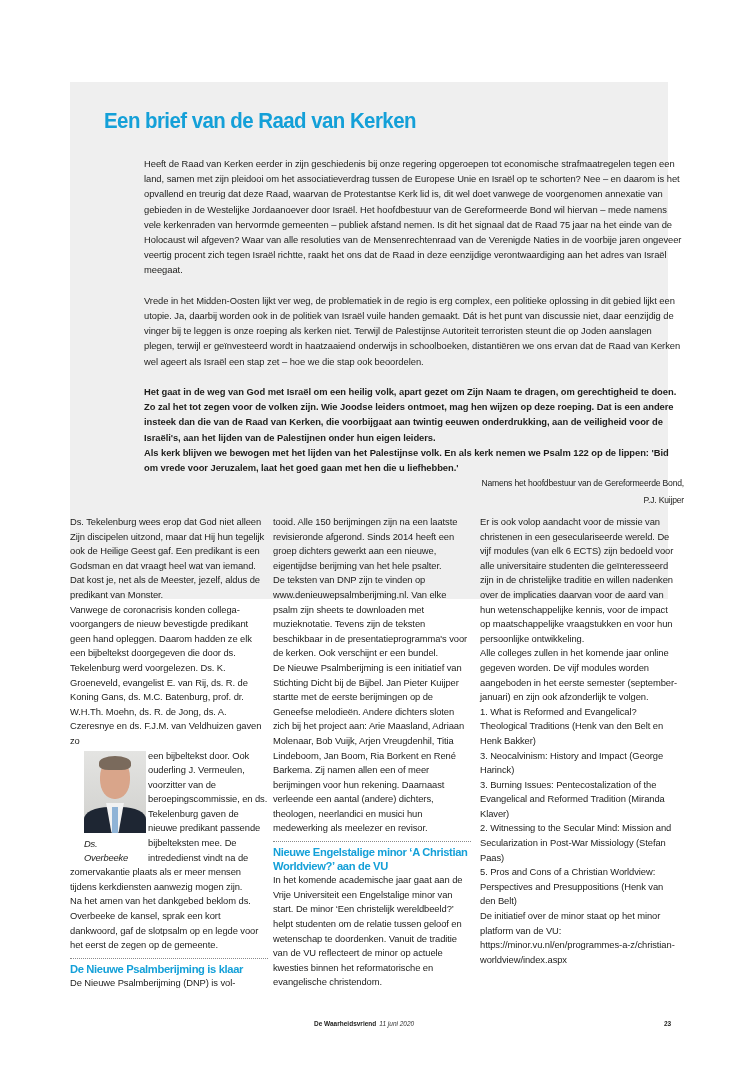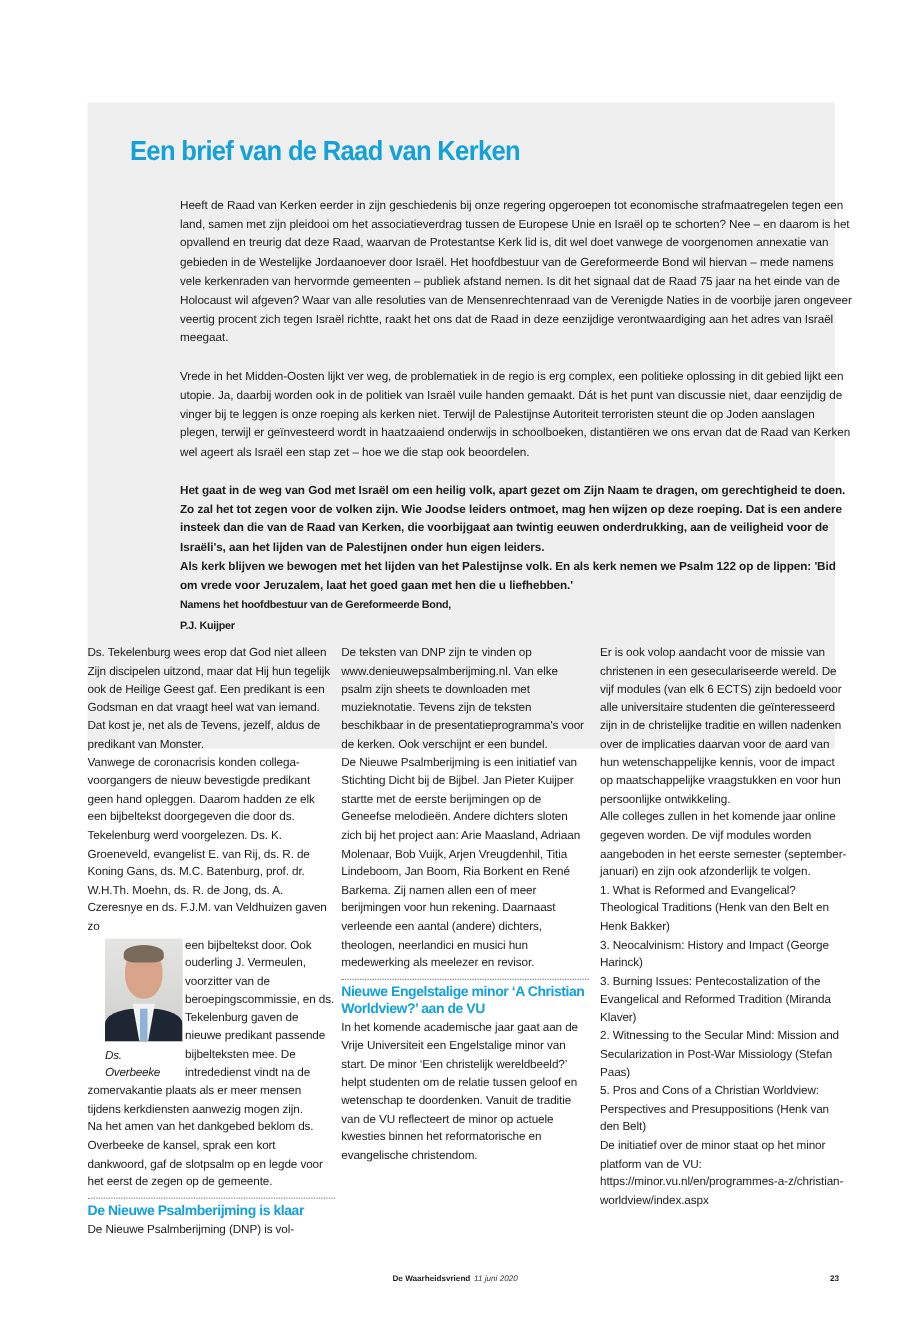--- a/index.html
+++ b/index.html
@@ -16,21 +16,21 @@
       font-size: 22px; letter-spacing: -0.6px; color: #14a0d8;
       transform: scaleX(0.93); transform-origin: left;
     }
     .letter-body {
       position: absolute; left: 34px; top: 74px; width: 540px;
       font-size: 9.4px; line-height: 15.2px; letter-spacing: -0.05px; margin-left: 40px;
     }
     .letter-body p { margin-bottom: 15.2px; }
     .letter-body p.tight { margin-bottom: 0; font-weight: bold; }
     .signature {
-      text-align: left; font-weight: bold; font-size: 8.6px; line-height: 17px;
+      text-align: right; font-weight: normal; font-size: 8.6px; line-height: 17px;
       letter-spacing: -0.2px;
     }
 
     .col {
       position: absolute; top: 515px; width: 198px;
       font-size: 9.4px; line-height: 14.6px; letter-spacing: -0.08px;
     }
     .col1 { left: 70px; }
     .col2 { left: 273px; }
     .col3 { left: 480px; }
@@ -95,41 +95,42 @@
     <p>Heeft de Raad van Kerken eerder in zijn geschiedenis bij onze regering opgeroepen tot economische strafmaatregelen tegen een land, samen met zijn pleidooi om het associatieverdrag tussen de Europese Unie en Israël op te schorten? Nee – en daarom is het opvallend en treurig dat deze Raad, waarvan de Protestantse Kerk lid is, dit wel doet vanwege de voorgenomen annexatie van gebieden in de Westelijke Jordaanoever door Israël. Het hoofdbestuur van de Gereformeerde Bond wil hiervan – mede namens vele kerkenraden van hervormde gemeenten – publiek afstand nemen. Is dit het signaal dat de Raad 75 jaar na het einde van de Holocaust wil afgeven? Waar van alle resoluties van de Mensenrechtenraad van de Verenigde Naties in de voorbije jaren ongeveer veertig procent zich tegen Israël richtte, raakt het ons dat de Raad in deze eenzijdige verontwaardiging aan het adres van Israël meegaat.</p>
     <p>Vrede in het Midden-Oosten lijkt ver weg, de problematiek in de regio is erg complex, een politieke oplossing in dit gebied lijkt een utopie. Ja, daarbij worden ook in de politiek van Israël vuile handen gemaakt. Dát is het punt van discussie niet, daar eenzijdig de vinger bij te leggen is onze roeping als kerken niet. Terwijl de Palestijnse Autoriteit terroristen steunt die op Joden aanslagen plegen, terwijl er geïnvesteerd wordt in haatzaaiend onderwijs in schoolboeken, distantiëren we ons ervan dat de Raad van Kerken wel ageert als Israël een stap zet – hoe we die stap ook beoordelen.</p>
     <p class="tight">Het gaat in de weg van God met Israël om een heilig volk, apart gezet om Zijn Naam te dragen, om gerechtigheid te doen. Zo zal het tot zegen voor de volken zijn. Wie Joodse leiders ontmoet, mag hen wijzen op deze roeping. Dat is een andere insteek dan die van de Raad van Kerken, die voorbijgaat aan twintig eeuwen onderdrukking, aan de veiligheid voor de Israëli's, aan het lijden van de Palestijnen onder hun eigen leiders.</p>
     <p class="tight">Als kerk blijven we bewogen met het lijden van het Palestijnse volk. En als kerk nemen we Psalm 122 op de lippen: 'Bid om vrede voor Jeruzalem, laat het goed gaan met hen die u liefhebben.'</p>
     <div class="signature">Namens het hoofdbestuur van de Gereformeerde Bond,</div>
     <div class="signature">P.J. Kuijper</div>
   </div>
 </div>
 
 <div class="col col1">
-  <p>Ds. Tekelenburg wees erop dat God niet alleen Zijn discipelen uitzond, maar dat Hij hun tegelijk ook de Heilige Geest gaf. Een predikant is een Godsman en dat vraagt heel wat van iemand. Dat kost je, net als de Tevens, jezelf, aldus de predikant van Monster.</p>
+  <p>Ds. Tekelenburg wees erop dat God niet alleen Zijn discipelen uitzond, maar dat Hij hun tegelijk ook de Heilige Geest gaf. Een predikant is een Godsman en dat vraagt heel wat van iemand. Dat kost je, net als de Meester, jezelf, aldus de predikant van Monster.</p>
   <p>Vanwege de coronacrisis konden collega-voorgangers de nieuw bevestigde predikant geen hand opleggen. Daarom hadden ze elk een bijbeltekst doorgegeven die door ds. Tekelenburg werd voorgelezen. Ds. K. Groeneveld, evangelist E. van Rij, ds. R. de Koning Gans, ds. M.C. Batenburg, prof. dr. W.H.Th. Moehn, ds. R. de Jong, ds. A. Czeresnye en ds. F.J.M. van Veldhuizen gaven zo</p>
   <div class="photo-wrap">
     <div class="photo">
       <div class="bg"></div>
       <div class="suit"></div>
       <div class="shirt"></div>
       <div class="tie"></div>
       <div class="head"></div>
       <div class="hair"></div>
     </div>
     <div class="photo-caption">Ds. Overbeeke</div>
   </div>
   <p>een bijbeltekst door. Ook ouderling J. Vermeulen, voorzitter van de beroepingscommissie, en ds. Tekelenburg gaven de nieuwe predikant passende bijbelteksten mee. De intrededienst vindt na de zomervakantie plaats als er meer mensen tijdens kerkdiensten aanwezig mogen zijn.</p>
   <p style="clear:both">Na het amen van het dankgebed beklom ds. Overbeeke de kansel, sprak een kort dankwoord, gaf de slotpsalm op en legde voor het eerst de zegen op de gemeente.</p>
   <div class="dotted-rule"></div>
   <div class="subhead">De Nieuwe Psalmberijming is klaar</div>
   <p>De Nieuwe Psalmberijming (DNP) is vol-</p>
 </div>
 
 <div class="col col2">
+  <p>tooid. Alle 150 berijmingen zijn na een laatste revisieronde afgerond. Sinds 2014 heeft een groep dichters gewerkt aan een nieuwe, eigentijdse berijming van het hele psalter.</p>
   <p>De teksten van DNP zijn te vinden op www.denieuwepsalmberijming.nl. Van elke psalm zijn sheets te downloaden met muzieknotatie. Tevens zijn de teksten beschikbaar in de presentatieprogramma's voor de kerken. Ook verschijnt er een bundel.</p>
   <p>De Nieuwe Psalmberijming is een initiatief van Stichting Dicht bij de Bijbel. Jan Pieter Kuijper startte met de eerste berijmingen op de Geneefse melodieën. Andere dichters sloten zich bij het project aan: Arie Maasland, Adriaan Molenaar, Bob Vuijk, Arjen Vreugdenhil, Titia Lindeboom, Jan Boom, Ria Borkent en René Barkema. Zij namen allen een of meer berijmingen voor hun rekening. Daarnaast verleende een aantal (andere) dichters, theologen, neerlandici en musici hun medewerking als meelezer en revisor.</p>
   <div class="dotted-rule"></div>
   <div class="subhead">Nieuwe Engelstalige minor ‘A Christian Worldview?’ aan de VU</div>
   <p>In het komende academische jaar gaat aan de Vrije Universiteit een Engelstalige minor van start. De minor ‘Een christelijk wereldbeeld?’ helpt studenten om de relatie tussen geloof en wetenschap te doordenken. Vanuit de traditie van de VU reflecteert de minor op actuele kwesties binnen het reformatorische en evangelische christendom.</p>
 </div>
 
 <div class="col col3">
   <p>Er is ook volop aandacht voor de missie van christenen in een geseculariseerde wereld. De vijf modules (van elk 6 ECTS) zijn bedoeld voor alle universitaire studenten die geïnteresseerd zijn in de christelijke traditie en willen nadenken over de implicaties daarvan voor de aard van hun wetenschappelijke kennis, voor de impact op maatschappelijke vraagstukken en voor hun persoonlijke ontwikkeling.</p>
   <p>Alle colleges zullen in het komende jaar online gegeven worden. De vijf modules worden aangeboden in het eerste semester (september-januari) en zijn ook afzonderlijk te volgen.</p>

